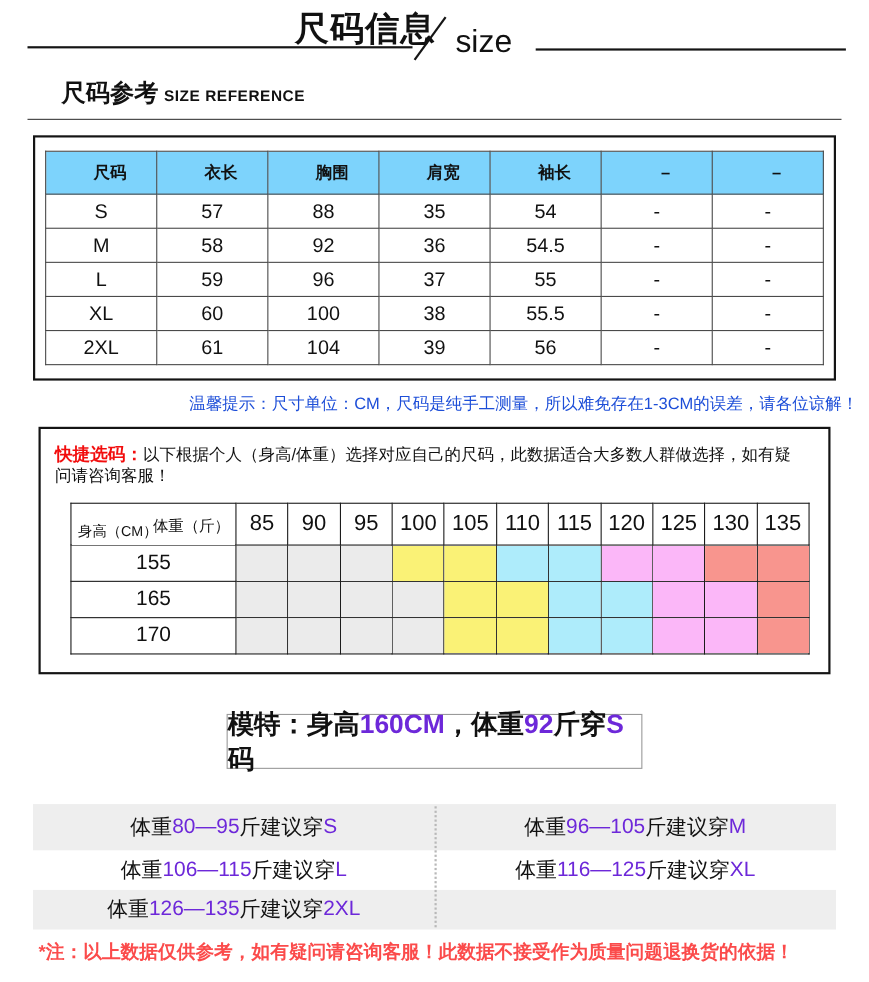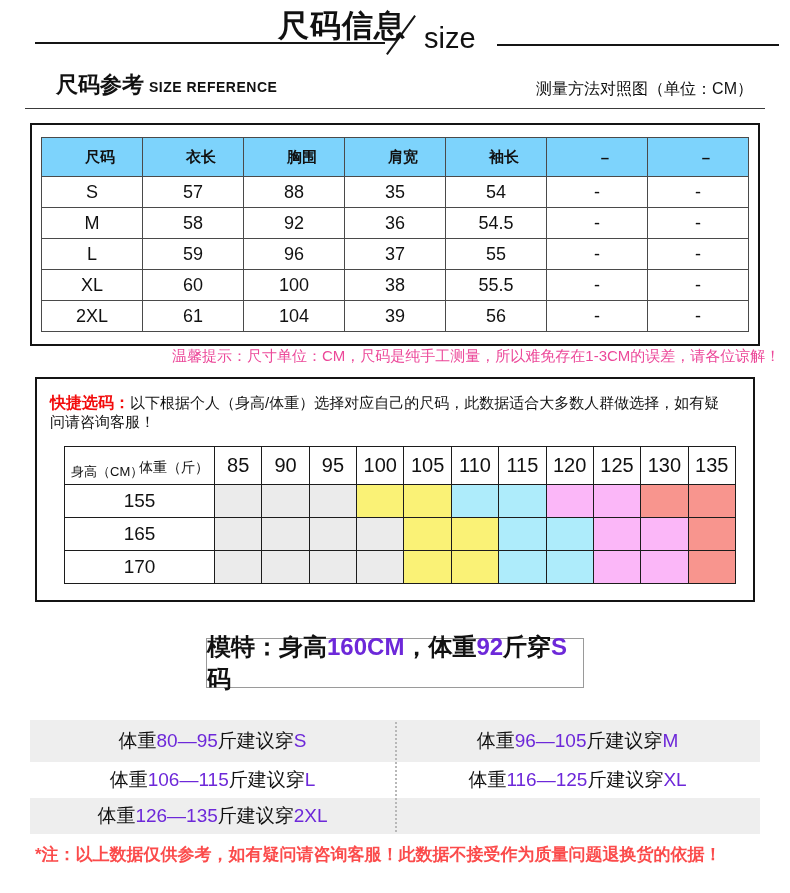--- a/index.html
+++ b/index.html
@@ -1,20 +1,20 @@
 <!DOCTYPE html>
 <html><head>
 <meta charset="utf-8">
 <style>
   * { box-sizing: border-box; margin: 0; padding: 0; }
   html, body { width: 790px; background: #ffffff; }
   body { height: 893px; font-family: "Liberation Sans", "DejaVu Sans", sans-serif; color: #111; overflow: hidden; }
 
   
-  .header { position: relative; height: 64px; margin-left: 10px; }
+  .header { position: relative; height: 64px; }
   .title-cn { position: absolute; left: 268px; top: 5px; font-size: 31px; font-weight: bold; letter-spacing: 1px; }
   .hline-left  { position: absolute; left: 25px;  top: 42px; width: 350px; border-top: 2px solid #151515; }
   .hline-right { position: absolute; left: 487px; top: 44px; width: 282px; border-top: 2px solid #151515; }
   .slash { position: absolute; left: 390px; top: 11px; width: 2px; height: 48px; background: #151515; transform: rotate(36deg); }
   .title-en { position: absolute; left: 414px; top: 22px; font-size: 29px; }
 
   
   .subheader { margin: 6px 25px 0; padding: 0 12px 8px 12px; border-bottom: 1px solid #3a3a3a;
                display: flex; justify-content: space-between; align-items: flex-end; }
   .sub-left { display: flex; align-items: baseline; }
@@ -23,21 +23,21 @@
   .sub-right { font-size: 16px; }
 
   
   .size-table-wrap { margin: 14px 30px 0; border: 2px solid #141414; padding: 12px 9px; }
   table.size-table { width: 100%; border-collapse: collapse; table-layout: fixed; }
   table.size-table th, table.size-table td { border: 1px solid #4a4a4a; text-align: center; }
   table.size-table th { background: #7dd3fc; height: 39px; font-size: 15px; font-weight: bold; padding-left: 16px; }
   table.size-table td { height: 31px; font-size: 18px; }
 
   
-  .tip { margin: 1px 0 0 172px; font-size: 15px; color: #ec4899; }
+  .tip { margin: 12px 0 0 172px; font-size: 15px; color: #1d4ed8; }
 
   
   .quick-box { margin: 11px 35px 0; border: 2px solid #141414; padding: 14px 20px 16px 13px; }
   .quick-intro { font-size: 15px; line-height: 19px; }
   .quick-label { color: #f20d0d; font-weight: bold; font-size: 16px; }
   table.matrix { margin: 15px 0 0 14px; border-collapse: collapse; table-layout: fixed; width: 672px; }
   table.matrix th, table.matrix td { border: 1px solid #1c1c1c; text-align: center; padding: 0; }
   table.matrix thead th { height: 38px; font-weight: normal; font-size: 20px; background: #fff; }
   table.matrix tbody td, table.matrix tbody th { height: 33px; }
   th.corner { position: relative;
@@ -81,21 +81,20 @@
   <span class="slash"></span>
   <span class="title-en">size</span>
   <span class="hline-right"></span>
 </div>
 
 <div class="subheader">
   <div class="sub-left">
     <span class="sub-left-cn">尺码参考</span>
     <span class="sub-left-en">SIZE REFERENCE</span>
   </div>
-  <div class="sub-right">测量方法对照图（单位：CM）</div>
 </div>
 
 <div class="size-table-wrap">
   <table class="size-table">
     <thead>
       <tr>
           <th>尺码</th>
           <th>衣长</th>
           <th>胸围</th>
           <th>肩宽</th>

